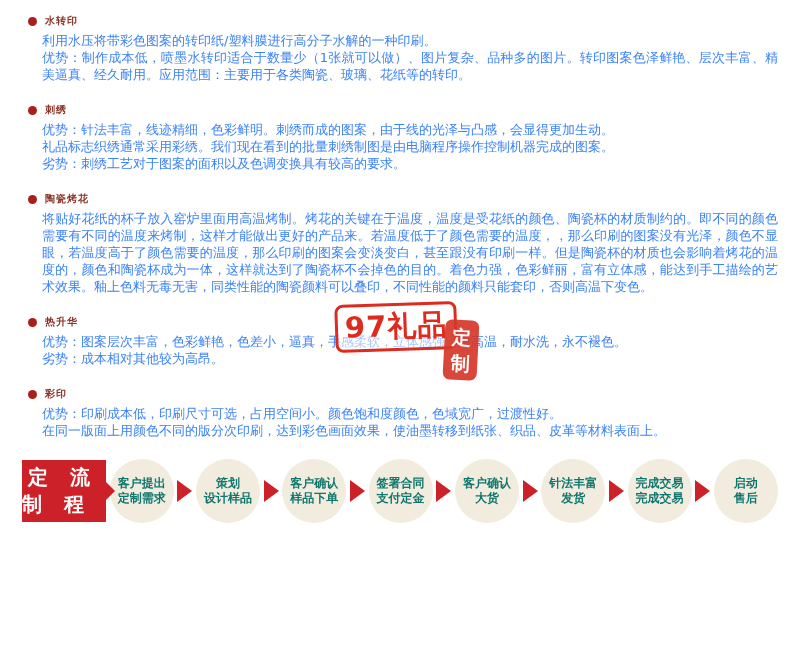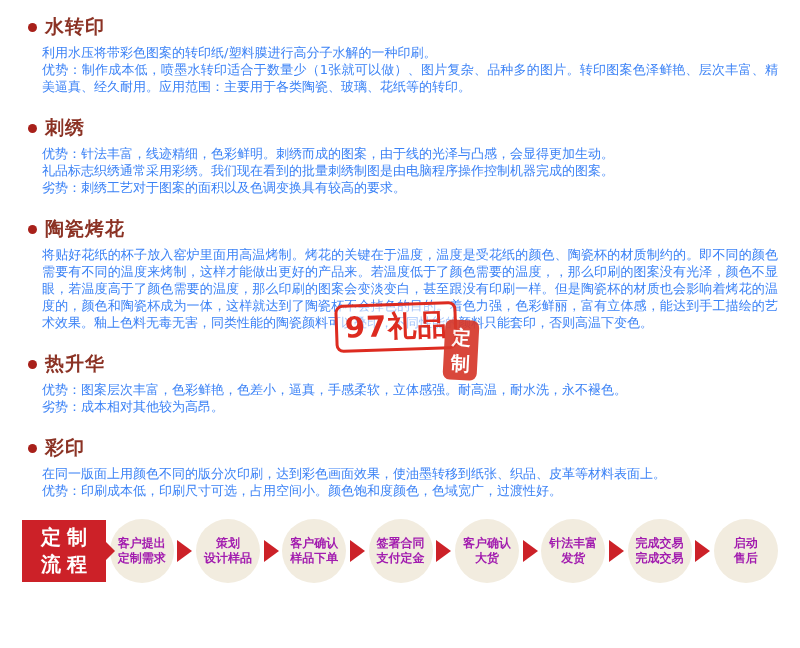--- a/index.html
+++ b/index.html
@@ -2,42 +2,42 @@
 <html><head>
 <meta charset="utf-8">
 <style>
   html,body{margin:0;padding:0;background:#ffffff;}
   body{width:800px;height:648px;font-family:"DejaVu Sans",sans-serif;}
   .page{position:relative;width:800px;height:648px;overflow:hidden;background:#ffffff;}
   .content{padding:14px 22px 0 28px;}
   .section{margin-bottom:20px;}
   .section-head{display:flex;align-items:center;gap:8px;margin-bottom:4px;}
   .bullet{width:9px;height:9px;border-radius:50%;background:#a8201a;flex:0 0 auto;}
-  .section-title{font-size:19px;font-weight:bold;color:#8b3224;letter-spacing:1px;}
+  .section-title{font-size:10px;font-weight:bold;color:#8b3224;letter-spacing:1px;}
   .section-body{margin-left:14px;}
   .para{font-size:13px;line-height:17px;color:#3b82f6;text-align:justify;}
 
   
   .watermark{position:absolute;left:335px;top:303px;border:3px solid #dd2b20;border-radius:8px;
     color:#dd2b20;font-size:29px;font-weight:bold;padding:1px 7px;transform:rotate(-2deg);
     background:rgba(255,255,255,0.55);letter-spacing:1px;}
   .seal{position:absolute;left:444px;top:320px;width:34px;height:60px;background:#d6382b;
     border-radius:7px;color:#fff;font-size:19px;font-weight:bold;display:flex;flex-direction:column;
     align-items:center;justify-content:center;line-height:26px;transform:rotate(3deg);opacity:.92;}
 
   
   .flow{display:flex;align-items:center;justify-content:space-between;padding:0 22px;margin-top:18px;}
   .flow-box{position:relative;width:84px;height:62px;background:#cc2128;color:#ffffff;font-weight:bold;
-    font-size:20px;display:flex;flex-direction:column;justify-content:center;align-items:center;
+    font-size:20px;display:flex;flex-direction:row;justify-content:center;align-items:center;
     line-height:27px;letter-spacing:6px;text-indent:6px;flex:0 0 auto;}
   .flow-box::after{content:"";position:absolute;right:-9px;top:50%;transform:translateY(-50%);
     border-top:9px solid transparent;border-bottom:9px solid transparent;border-left:9px solid #cc2128;}
   .flow-circle{width:64px;height:64px;border-radius:50%;background:#f2ecdf;display:flex;
     flex-direction:column;justify-content:center;align-items:center;font-size:12px;font-weight:bold;
-    color:#a21caf;line-height:15px;text-align:center;flex:0 0 auto;}
+    color:#0f766e;line-height:15px;text-align:center;flex:0 0 auto;}
   .flow-arrow{width:0;height:0;border-top:11px solid transparent;border-bottom:11px solid transparent;
     border-left:15px solid #cc2128;flex:0 0 auto;}
 </style>
 </head>
 <body>
 
 <div class="page">
   <div class="content">
 
     <div class="section">
@@ -83,22 +83,22 @@
           <div class="para">劣势：成本相对其他较为高昂。</div>
         </div>
     </div>
 
     <div class="section">
       <div class="section-head">
         <span class="bullet"></span>
         <span class="section-title">彩印</span>
       </div>
       <div class="section-body">
+          <div class="para">优势：印刷成本低，印刷尺寸可选，占用空间小。颜色饱和度颜色，色域宽广，过渡性好。</div>
           <div class="para">在同一版面上用颜色不同的版分次印刷，达到彩色画面效果，使油墨转移到纸张、织品、皮革等材料表面上。</div>
-          <div class="para">优势：印刷成本低，印刷尺寸可选，占用空间小。颜色饱和度颜色，色域宽广，过渡性好。</div>
         </div>
     </div>
 
   </div>
 
   <div class="watermark">97礼品</div>
   <div class="seal">
     <span>定</span>
     <span>制</span>
   </div>

